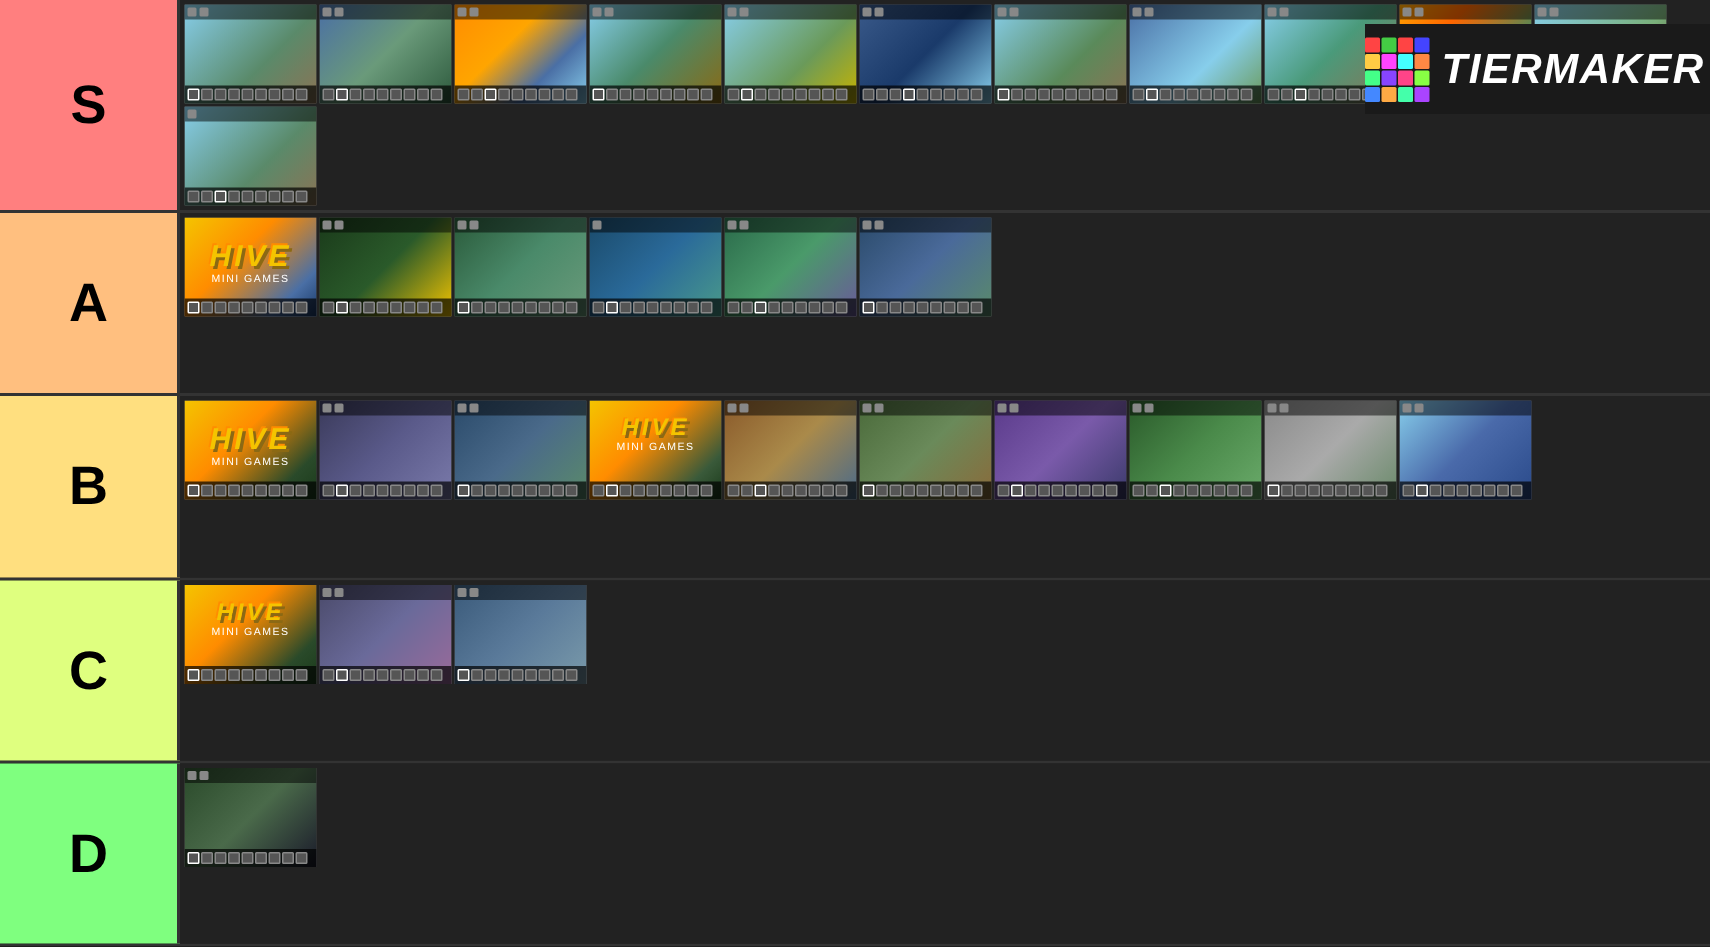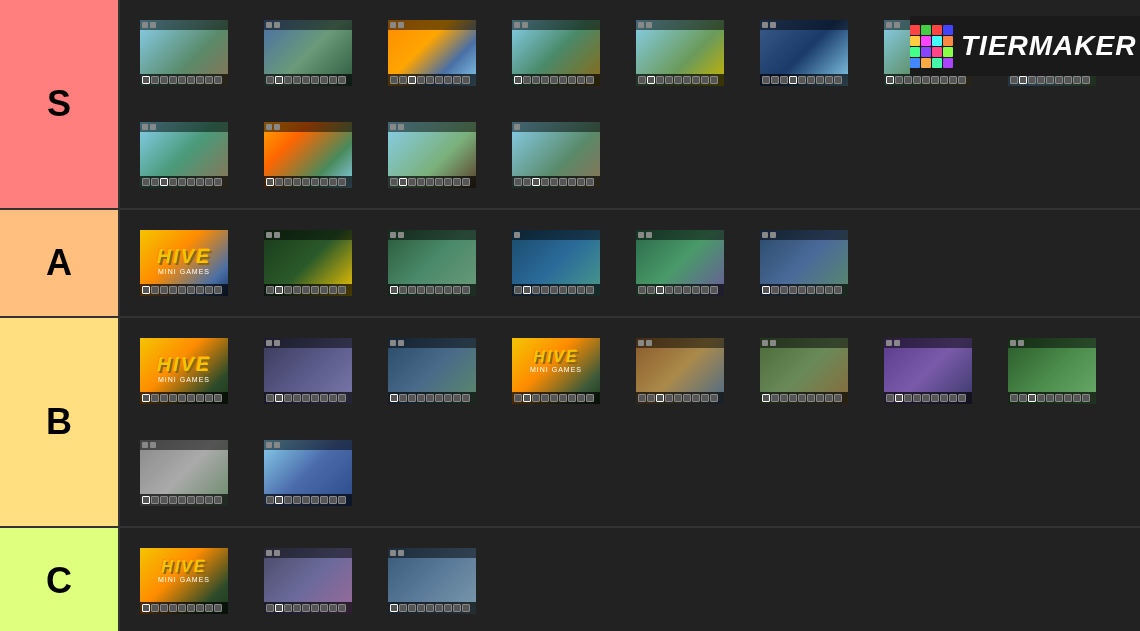--- a/index.html
+++ b/index.html
@@ -45,21 +45,21 @@
       align-content: flex-start;
       flex: 1;
       background: #222;
       gap: 0;
       padding: 2px;
     }
 
     .tier-item {
       width: 88px;
       height: 66px;
-      margin: 18px;
+      margin: 1px;
       background: #444;
       flex-shrink: 0;
       position: relative;
       overflow: hidden;
     }
 
     
     .tier-s .tier-label { background: #ff7f7f; }
     
     .tier-a .tier-label { background: #ffbf7f; }

